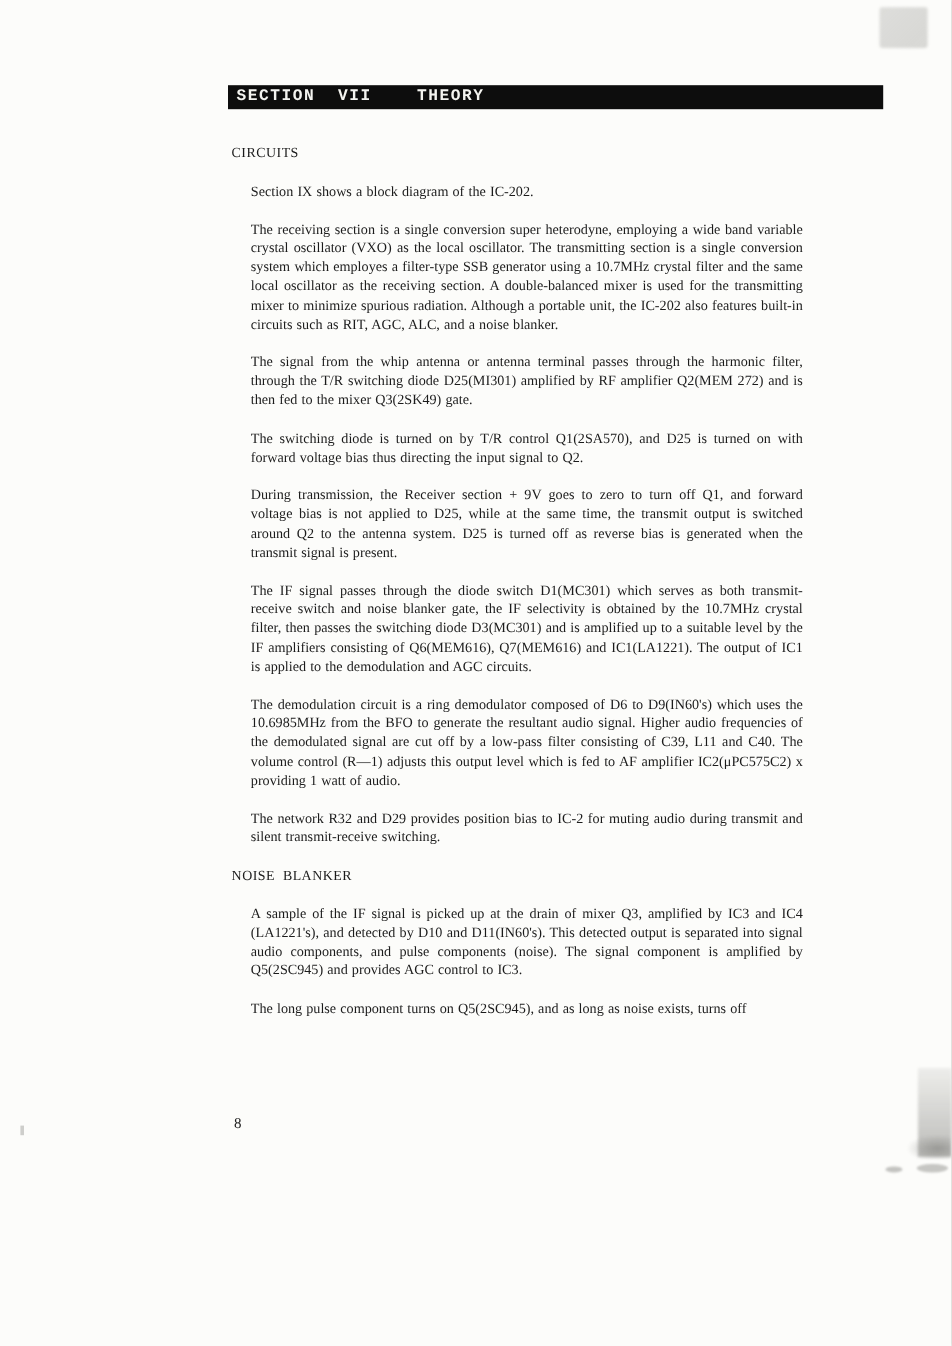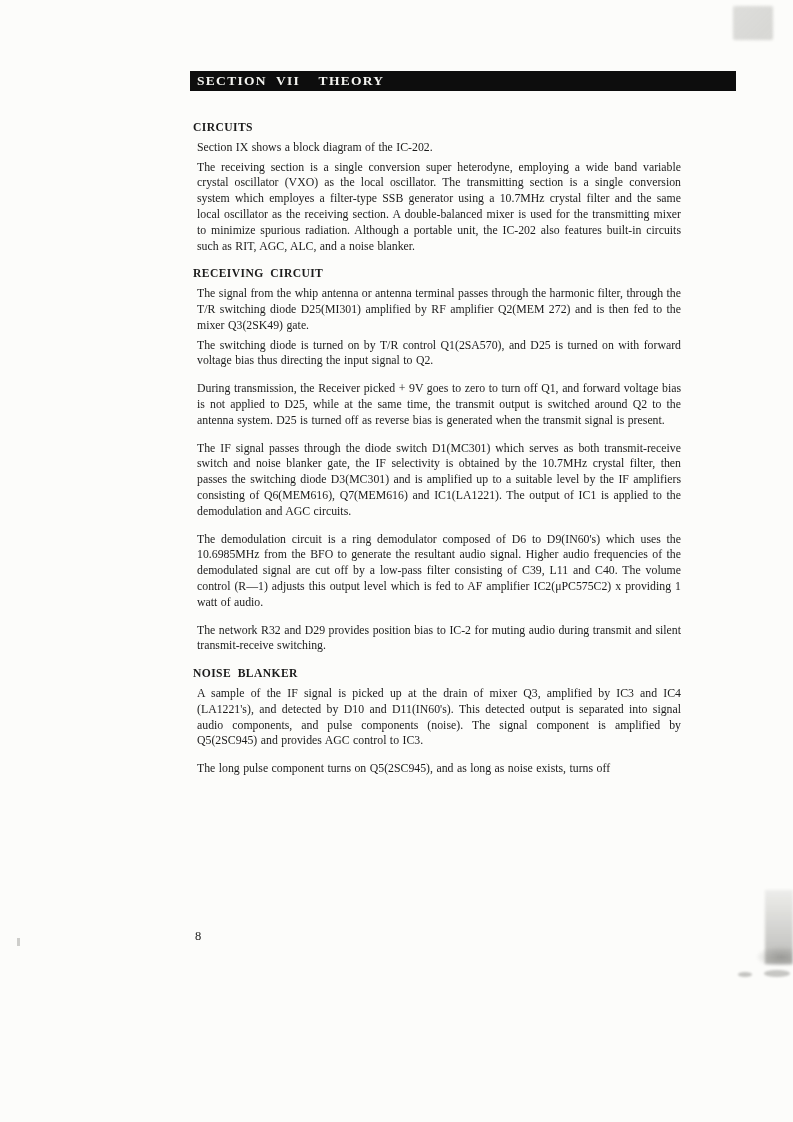--- a/index.html
+++ b/index.html
@@ -20,21 +20,21 @@
     box-shadow: 0 0 4px rgba(0,0,0,.25);
   }
   .header-bar {
     position: absolute;
     left: 190px;
     top: 71px;
     width: 546px;
     height: 20px;
     background: var(--bar-color, #0d0d0d);
     color: #f4f4f0;
-    font-family: Liberation Serif, serif;
+    font-family: Liberation Mono, monospace;
     font-weight: bold;
     font-size: 13.5px;
     line-height: 20px;
     letter-spacing: 1.3px;
     padding-left: 7px;
     box-sizing: border-box;
   }
   .header-bar span {
     white-space: pre;
   }
@@ -43,30 +43,30 @@
     left: 193px;
     top: 120px;
     width: 492px;
   }
   .doc-section + .doc-section {
     margin-top: 10px;
   }
   .doc-heading {
     margin: 0 0 2px 0;
     font-size: 11.6px;
-    font-weight: bold;
+    font-weight: normal;
     letter-spacing: 0.4px;
     line-height: 15.8px;
     white-space: pre;
   }
   .para-group {
     margin: 0 0 12px 0;
   }
   .doc-para {
-    margin: 4px;
+    margin: 16px;
     font-size: 11.8px;
     line-height: 15.8px;
     text-align: justify;
     word-spacing: 0.5px;
   }
   .page-number {
     position: absolute;
     left: 195px;
     top: 928px;
     font-size: 12.5px;
@@ -139,27 +139,26 @@
 
   <main class="content">
       <section class="doc-section">
         <h2 class="doc-heading">CIRCUITS</h2>
         <div class="para-group">
           <p class="doc-para">Section IX shows a block diagram of the IC-202.</p>
           <p class="doc-para">The receiving section is a single conversion super heterodyne, employing a wide band variable crystal oscillator (VXO) as the local oscillator.  The transmitting section is a single conversion system which employes a filter-type SSB generator using a 10.7MHz crystal filter and the same local oscillator as the receiving section.  A double-balanced mixer is used for the transmitting mixer to minimize spurious radiation.  Although a portable unit, the IC-202 also features built-in circuits such as RIT, AGC, ALC, and a noise blanker.</p>
         </div>
       </section>
       <section class="doc-section">
-        <h2 class="doc-heading">RECEIVING  CIRCUIT</h2>
         <div class="para-group">
           <p class="doc-para">The signal from the whip antenna or antenna terminal passes through the harmonic filter, through the T/R switching diode D25(MI301) amplified by RF amplifier Q2(MEM 272) and is then fed to the mixer Q3(2SK49) gate.</p>
           <p class="doc-para">The switching diode is turned on by T/R control Q1(2SA570), and D25 is turned on with forward voltage bias thus directing the input signal to Q2.</p>
         </div>
         <div class="para-group">
-          <p class="doc-para">During transmission, the Receiver picked + 9V goes to zero to turn off Q1, and forward voltage bias is not applied to D25, while at the same time, the transmit output is switched around Q2 to the antenna system.  D25 is turned off as reverse bias is generated when the transmit signal is present.</p>
+          <p class="doc-para">During transmission, the Receiver section + 9V goes to zero to turn off Q1, and forward voltage bias is not applied to D25, while at the same time, the transmit output is switched around Q2 to the antenna system.  D25 is turned off as reverse bias is generated when the transmit signal is present.</p>
         </div>
         <div class="para-group">
           <p class="doc-para">The IF signal passes through the diode switch D1(MC301) which serves as both transmit-receive switch and noise blanker gate, the IF selectivity is obtained by the 10.7MHz crystal filter, then passes the switching diode D3(MC301) and is amplified up to a suitable level by the IF amplifiers consisting of Q6(MEM616), Q7(MEM616) and IC1(LA1221). The output of IC1 is applied to the demodulation and AGC circuits.</p>
         </div>
         <div class="para-group">
           <p class="doc-para">The demodulation circuit is a ring demodulator composed of D6 to D9(IN60's) which uses the 10.6985MHz from the BFO to generate the resultant audio signal.  Higher audio frequencies of the demodulated signal are cut off by a low-pass filter consisting of C39, L11 and C40.  The volume control (R—1) adjusts this output level which is fed to AF amplifier IC2(μPC575C2) x providing 1 watt of audio.</p>
         </div>
         <div class="para-group">
           <p class="doc-para">The network R32 and D29 provides position bias to IC-2 for muting audio during transmit and silent transmit-receive switching.</p>
         </div>

